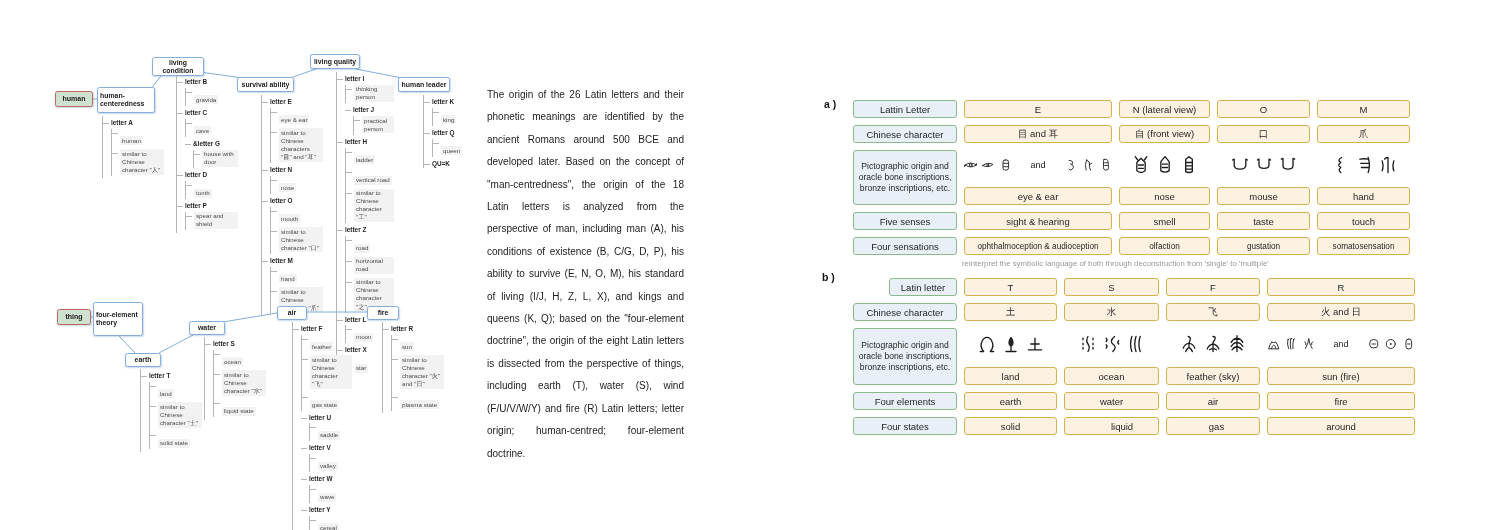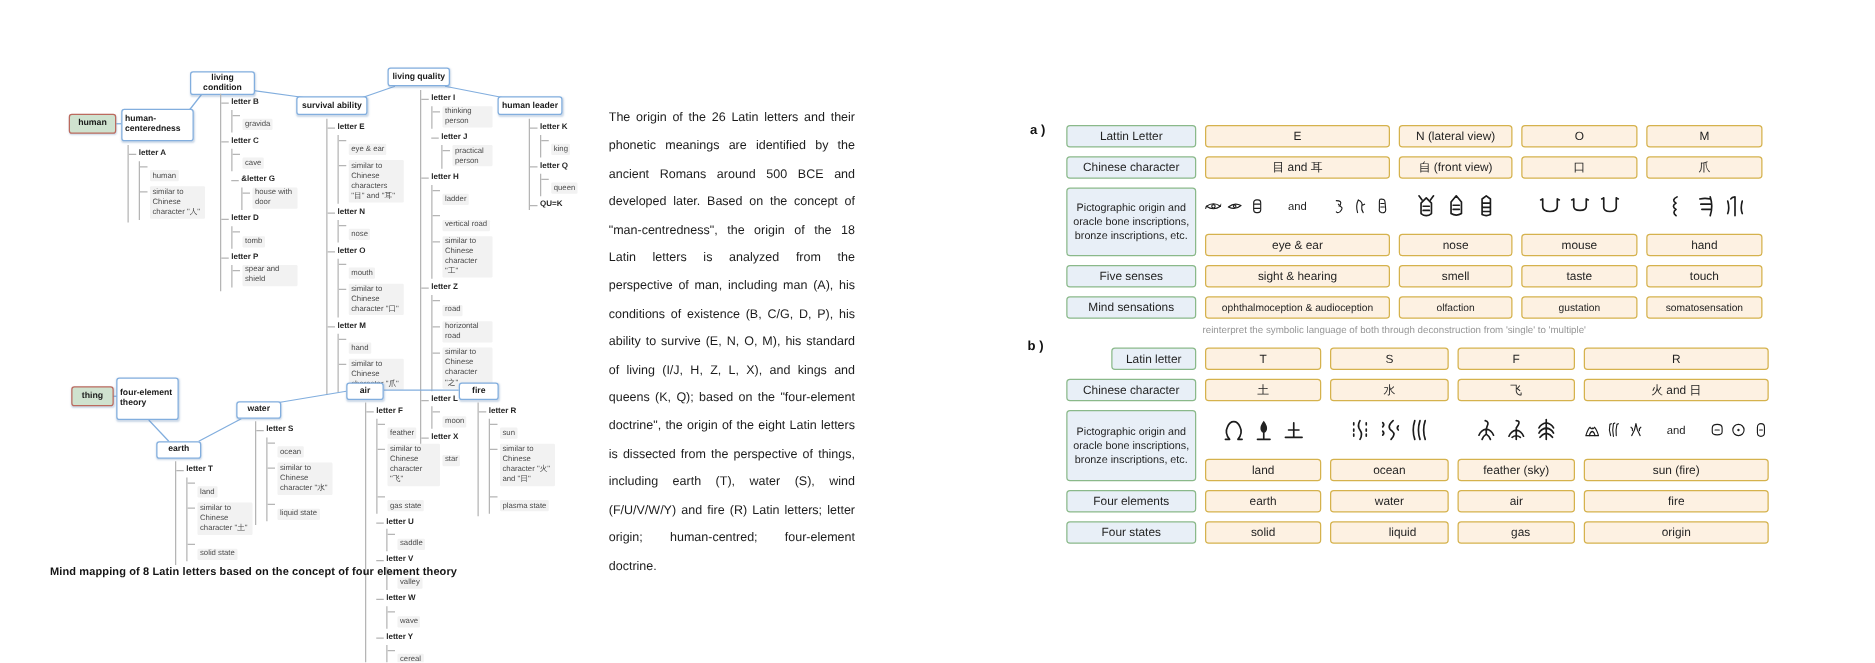--- a/index.html
+++ b/index.html
@@ -223,35 +223,34 @@
         <div class="mm-box topic-box" style="left: 327px; top: 9px; width: 32px; min-height: 14px;">fire</div>
         <div class="branch-list" style="left: 342px; top: 25px; width: 62px;">
           <div class="letter-row" style="margin-left: 0px;">letter R</div>
           <div class="leaf-group" style="margin-left: 8px;">
             <div class="leaf-row"><span class="leaf-text">sun</span></div>
             <div class="leaf-row"><span class="leaf-text">similar to Chinese character "火" and "日"</span></div>
             <div class="leaf-row"><span class="leaf-text">plasma state</span></div>
           </div>
         </div>
       </div>
-    <div class="caption cap-b">Mind mapping of 8 Latin letters based on the concept of four element theory</div>
   </section>
 
   <section class="center">
     <p class="para">The origin of the 26 Latin letters and their phonetic meanings are identified by the ancient Romans around 500 BCE and developed later. Based on the concept of "man-centredness", the origin of the 18 Latin letters is analyzed from the perspective of man, including man (A), his conditions of existence (B, C/G, D, P), his ability to survive (E, N, O, M), his standard of living (I/J, H, Z, L, X), and kings and queens (K, Q); based on the "four-element doctrine", the origin of the eight Latin letters is dissected from the perspective of things, including earth (T), water (S), wind (F/U/V/W/Y) and fire (R) Latin letters; letter origin; human-centred; four-element doctrine.</p>
   </section>
 
   <section class="right">
     <div class="panel-label la">a )</div>
     <div id="table-a" class="oratable ta">
         <div class="lbox" style="grid-area: 1 / 1;">Lattin Letter</div>
         <div class="lbox" style="grid-area: 2 / 1;">Chinese character</div>
         <div class="lbox tall" style="grid-area: 3 / 1 / span 2;">Pictographic origin and oracle bone inscriptions, bronze inscriptions, etc.</div>
         <div class="lbox" style="grid-area: 5 / 1;">Five senses</div>
-        <div class="lbox" style="grid-area: 6 / 1;">Mind sensations</div>
+        <div class="lbox" style="grid-area: 6 / 1;">Four sensations</div>
         <div class="dbox" style="grid-area: 1 / 2;">E</div>
         <div class="dbox" style="grid-area: 2 / 2;">目 and 耳</div>
         <div class="gcell" style="grid-area: 3 / 2;">
           <svg viewBox="0 0 24 24" width="16" height="16" class="oracle-glyph">
             <path d="M2 12 Q12 5 22 12 Q12 19 2 12 Z"></path>
             <circle cx="12" cy="12" r="2.4"></circle>
             <path d="M2 12 l-1 3 M22 12 l1 -3"></path>
           </svg>
           <svg viewBox="0 0 24 24" width="16" height="16" class="oracle-glyph">
             <path d="M3 13 Q12 6 21 11 Q13 18 3 13 Z"></path>
@@ -408,17 +407,17 @@
             <circle cx="12" cy="12" r="8"></circle>
             <circle cx="12" cy="12" r="1.7" fill="#222" stroke="none"></circle>
           </svg>
           <svg viewBox="0 0 24 24" width="16" height="16" class="oracle-glyph">
             <rect x="7" y="3" width="10" height="18" rx="5"></rect>
             <path d="M10 12 h4"></path>
           </svg>
         </div>
         <div class="dbox" style="grid-area: 4 / 5;">sun (fire)</div>
         <div class="dbox" style="grid-area: 5 / 5;">fire</div>
-        <div class="dbox" style="grid-area: 6 / 5;">origin</div>
+        <div class="dbox" style="grid-area: 6 / 5;">around</div>
       </div>
   </section>
 
 </div>
 
 </body></html>

